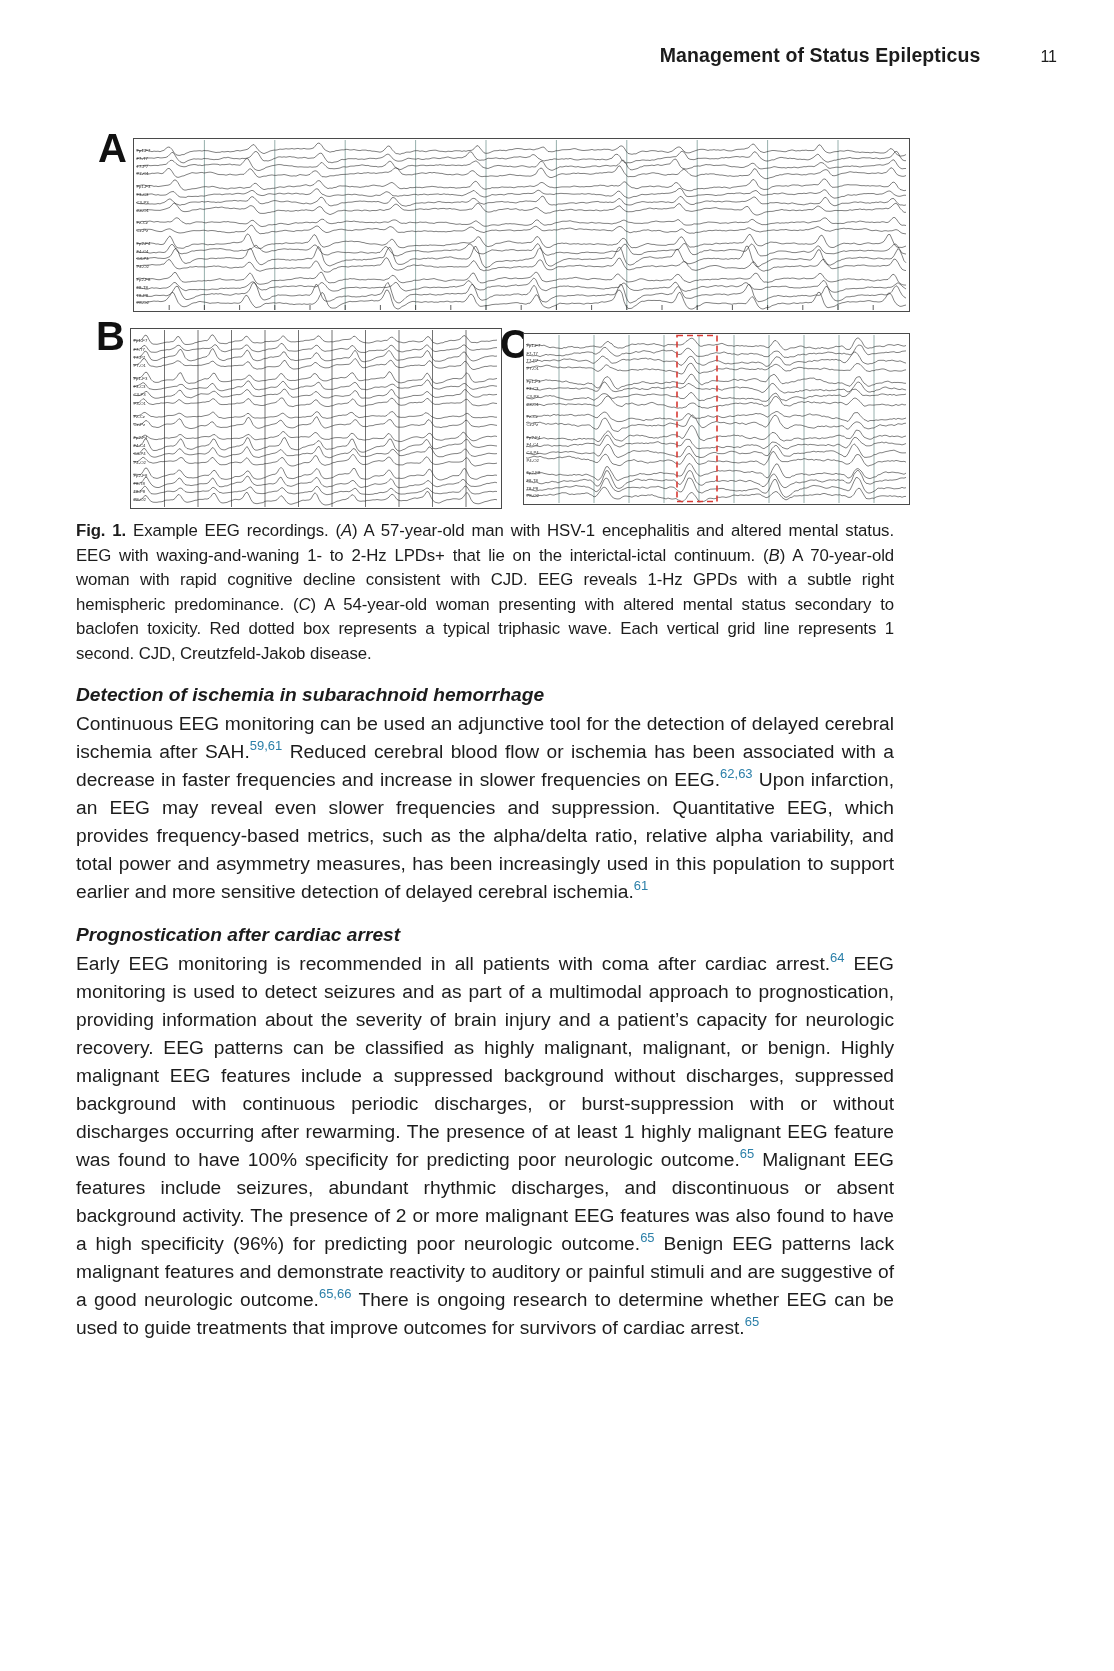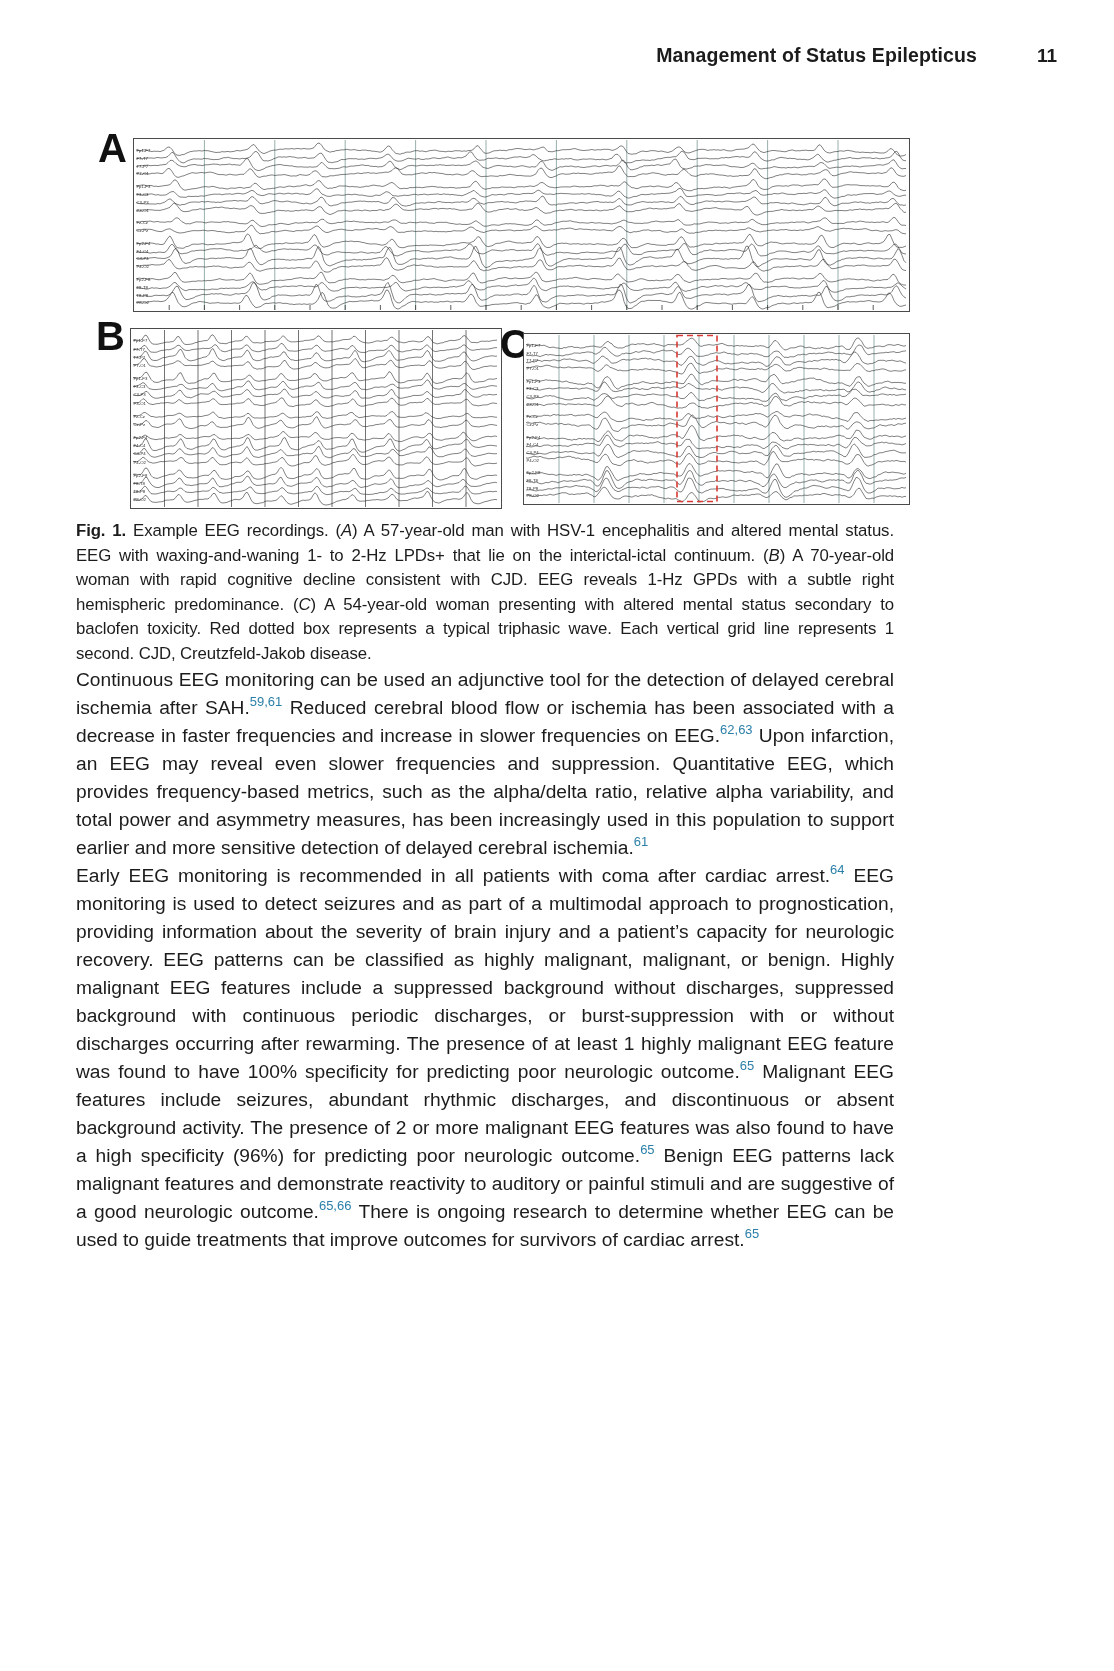--- a/index.html
+++ b/index.html
@@ -3,21 +3,21 @@
 <meta charset="utf-8">
 <style>
   html,body{margin:0;padding:0;background:#ffffff;}
   .page{position:relative;width:1114px;height:1475px;background:#fff;
         font-family:"Liberation Sans",sans-serif;color:#1c1c1c;}
 
   
   .header{position:absolute;left:93px;top:44px;width:964px;display:flex;
           justify-content:flex-end;align-items:baseline;}
   .header .title{font-size:19.5px;font-weight:700;letter-spacing:.1px;}
-  .header .pagenum{font-size:19px;font-weight:700;margin-left:60px;}
+  .header .pagenum{font-size:16px;font-weight:400;margin-left:60px;}
 
   
   .panel{position:absolute;border:1px solid #4a4a4a;background:#fff;overflow:hidden;}
   .panel-a{left:133px;top:138px;width:775px;height:172px;}
   .panel-b{left:130px;top:328px;width:370px;height:179px;}
   .panel-c{left:523px;top:333px;width:385px;height:170px;}
   .panel-letter{position:absolute;font-size:40px;font-weight:800;line-height:1;color:#111;}
   .letter-a{left:98px;top:128px;}
   .letter-b{left:96px;top:316px;}
   .letter-c{left:500px;top:324px;}
@@ -214,18 +214,20 @@
         <text x="2.5" y="155.6" font-family="Liberation Sans, sans-serif" font-size="4.3" fill="#2a2a2a">T8-P8</text>
         <polyline points="2,161.2 4,160.7 6,161.4 8,162.1 10,162.5 12,161.9 14,161.9 16,161.4 18,161.6 20,160.9 22,161.4 24,161.0 26,160.2 28,160.9 30,161.1 32,160.3 34,159.9 36,159.4 38,158.7 40,158.8 42,158.8 44,159.8 46,160.5 48,160.0 50,160.6 52,160.1 54,159.9 56,160.0 58,159.5 60,159.6 62,158.9 64,159.1 66,160.4 68,161.2 70,162.9 72,162.3 74,160.0 76,157.2 78,154.3 80,153.1 82,153.9 84,156.7 86,160.0 88,162.8 90,164.2 92,164.8 94,165.0 96,164.7 98,163.2 100,162.2 102,162.0 104,162.3 106,162.6 108,163.2 110,162.1 112,161.6 114,162.6 116,161.6 118,161.2 120,161.4 122,161.6 124,160.9 126,161.2 128,160.6 130,161.8 132,162.1 134,163.1 136,163.4 138,163.9 140,164.2 142,165.0 144,164.0 146,164.7 148,165.1 150,164.9 152,164.5 154,166.0 156,166.5 158,168.1 160,166.7 162,164.7 164,161.4 166,159.1 168,158.4 170,160.3 172,162.9 174,166.0 176,167.8 178,167.4 180,167.4 182,166.3 184,164.7 186,164.2 188,164.4 190,164.8 192,164.3 194,163.2 196,163.4 198,162.9 200,163.0 202,163.5 204,163.0 206,162.6 208,161.6 210,161.0 212,161.3 214,161.7 216,161.0 218,161.1 220,161.5 222,161.0 224,161.4 226,161.2 228,160.4 230,160.7 232,160.1 234,160.0 236,160.2 238,161.7 240,162.5 242,163.7 244,163.2 246,161.8 248,159.7 250,158.3 252,157.4 254,158.6 256,160.9 258,163.4 260,164.9 262,165.9 264,165.1 266,163.6 268,163.3 270,161.8 272,162.0 274,161.9 276,161.6 278,161.9 280,161.1 282,161.3 284,161.4 286,160.8 288,161.2 290,160.7 292,160.3 294,160.2 296,160.7 298,159.8 300,159.4 302,159.8 304,160.6 306,160.8 308,161.6 310,161.0 312,160.6 314,161.0 316,160.7 318,161.8 320,161.5 322,162.1 324,163.3 326,163.4 328,162.4 330,160.3 332,156.7 334,154.4 336,154.4 338,157.8 340,161.1 342,164.4 344,164.8 346,164.8 348,164.1 350,164.3 352,163.1 354,162.5 356,162.0 358,161.8 360,161.8 362,162.0 364,162.3 366,161.6 368,162.4 370,161.9 372,162.2 374,162.9 376,162.4 378,163.3 380,162.5 382,162.4" fill="none" stroke="#2e2e2e" stroke-width="0.6"></polyline>
         <text x="2.5" y="163.3" font-family="Liberation Sans, sans-serif" font-size="4.3" fill="#2a2a2a">P8-O2</text>
         <rect x="153" y="1.5" width="40" height="166" fill="none" stroke="#d93a34" stroke-width="1.6" stroke-dasharray="6 4"></rect>
       </svg></div>
 
   <div class="text-col">
     <div class="caption"><span class="seg-b">Fig. 1.</span><span> Example EEG recordings. (</span><span class="seg-i">A</span><span>) A 57-year-old man with HSV-1 encephalitis and altered mental status. EEG with waxing-and-waning 1- to 2-Hz LPDs+ that lie on the interictal-ictal continuum. (</span><span class="seg-i">B</span><span>) A 70-year-old woman with rapid cognitive decline consistent with CJD. EEG reveals 1-Hz GPDs with a subtle right hemispheric predominance. (</span><span class="seg-i">C</span><span>) A 54-year-old woman presenting with altered mental status secondary to baclofen toxicity. Red dotted box represents a typical triphasic wave. Each vertical grid line represents 1 second. CJD, Creutzfeld-Jakob disease.</span></div>
 
 
+    <h3 class="sect-head">Detection of ischemia in subarachnoid hemorrhage</h3>
     <p class="bodypara"><span>Continuous EEG monitoring can be used an adjunctive tool for the detection of delayed cerebral ischemia after SAH.</span><sup>59,61</sup><span> Reduced cerebral blood flow or ischemia has been associated with a decrease in faster frequencies and increase in slower frequencies on EEG.</span><sup>62,63</sup><span> Upon infarction, an EEG may reveal even slower frequencies and suppression. Quantitative EEG, which provides frequency-based metrics, such as the alpha/delta ratio, relative alpha variability, and total power and asymmetry measures, has been increasingly used in this population to support earlier and more sensitive detection of delayed cerebral ischemia.</span><sup>61</sup></p>
 
+    <h3 class="sect-head">Prognostication after cardiac arrest</h3>
     <p class="bodypara"><span>Early EEG monitoring is recommended in all patients with coma after cardiac arrest.</span><sup>64</sup><span> EEG monitoring is used to detect seizures and as part of a multimodal approach to prognostication, providing information about the severity of brain injury and a patient’s capacity for neurologic recovery. EEG patterns can be classified as highly malignant, malignant, or benign. Highly malignant EEG features include a suppressed background without discharges, suppressed background with continuous periodic discharges, or burst-suppression with or without discharges occurring after rewarming. The presence of at least 1 highly malignant EEG feature was found to have 100% specificity for predicting poor neurologic outcome.</span><sup>65</sup><span> Malignant EEG features include seizures, abundant rhythmic discharges, and discontinuous or absent background activity. The presence of 2 or more malignant EEG features was also found to have a high specificity (96%) for predicting poor neurologic outcome.</span><sup>65</sup><span> Benign EEG patterns lack malignant features and demonstrate reactivity to auditory or painful stimuli and are suggestive of a good neurologic outcome.</span><sup>65,66</sup><span> There is ongoing research to determine whether EEG can be used to guide treatments that improve outcomes for survivors of cardiac arrest.</span><sup>65</sup></p>
   </div>
 
 </div>
 
 </body></html>

